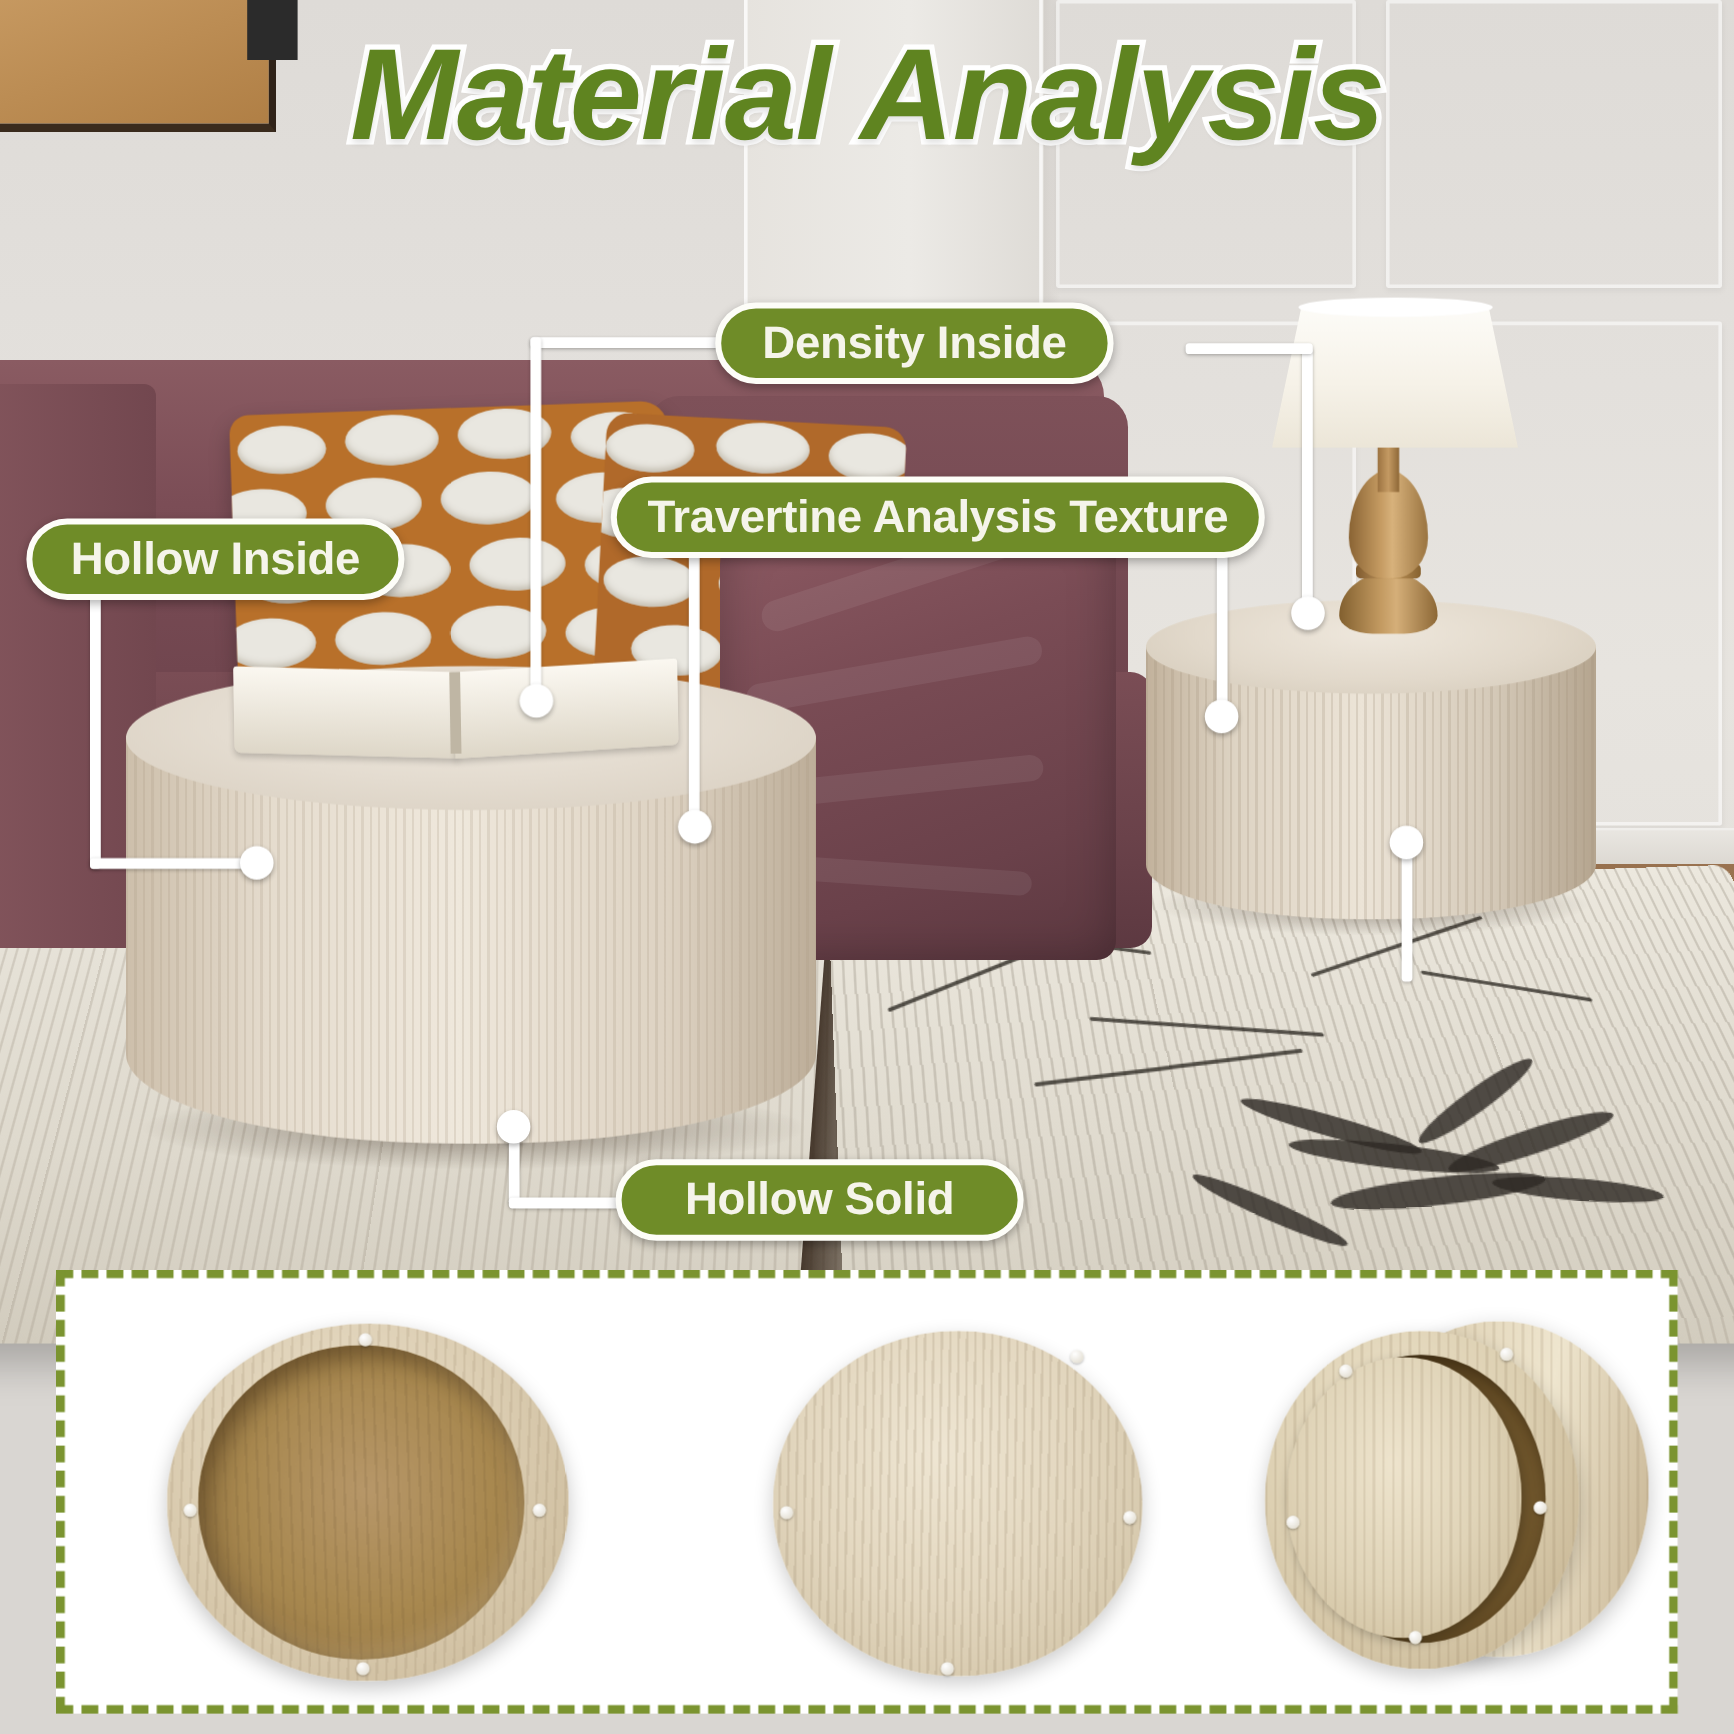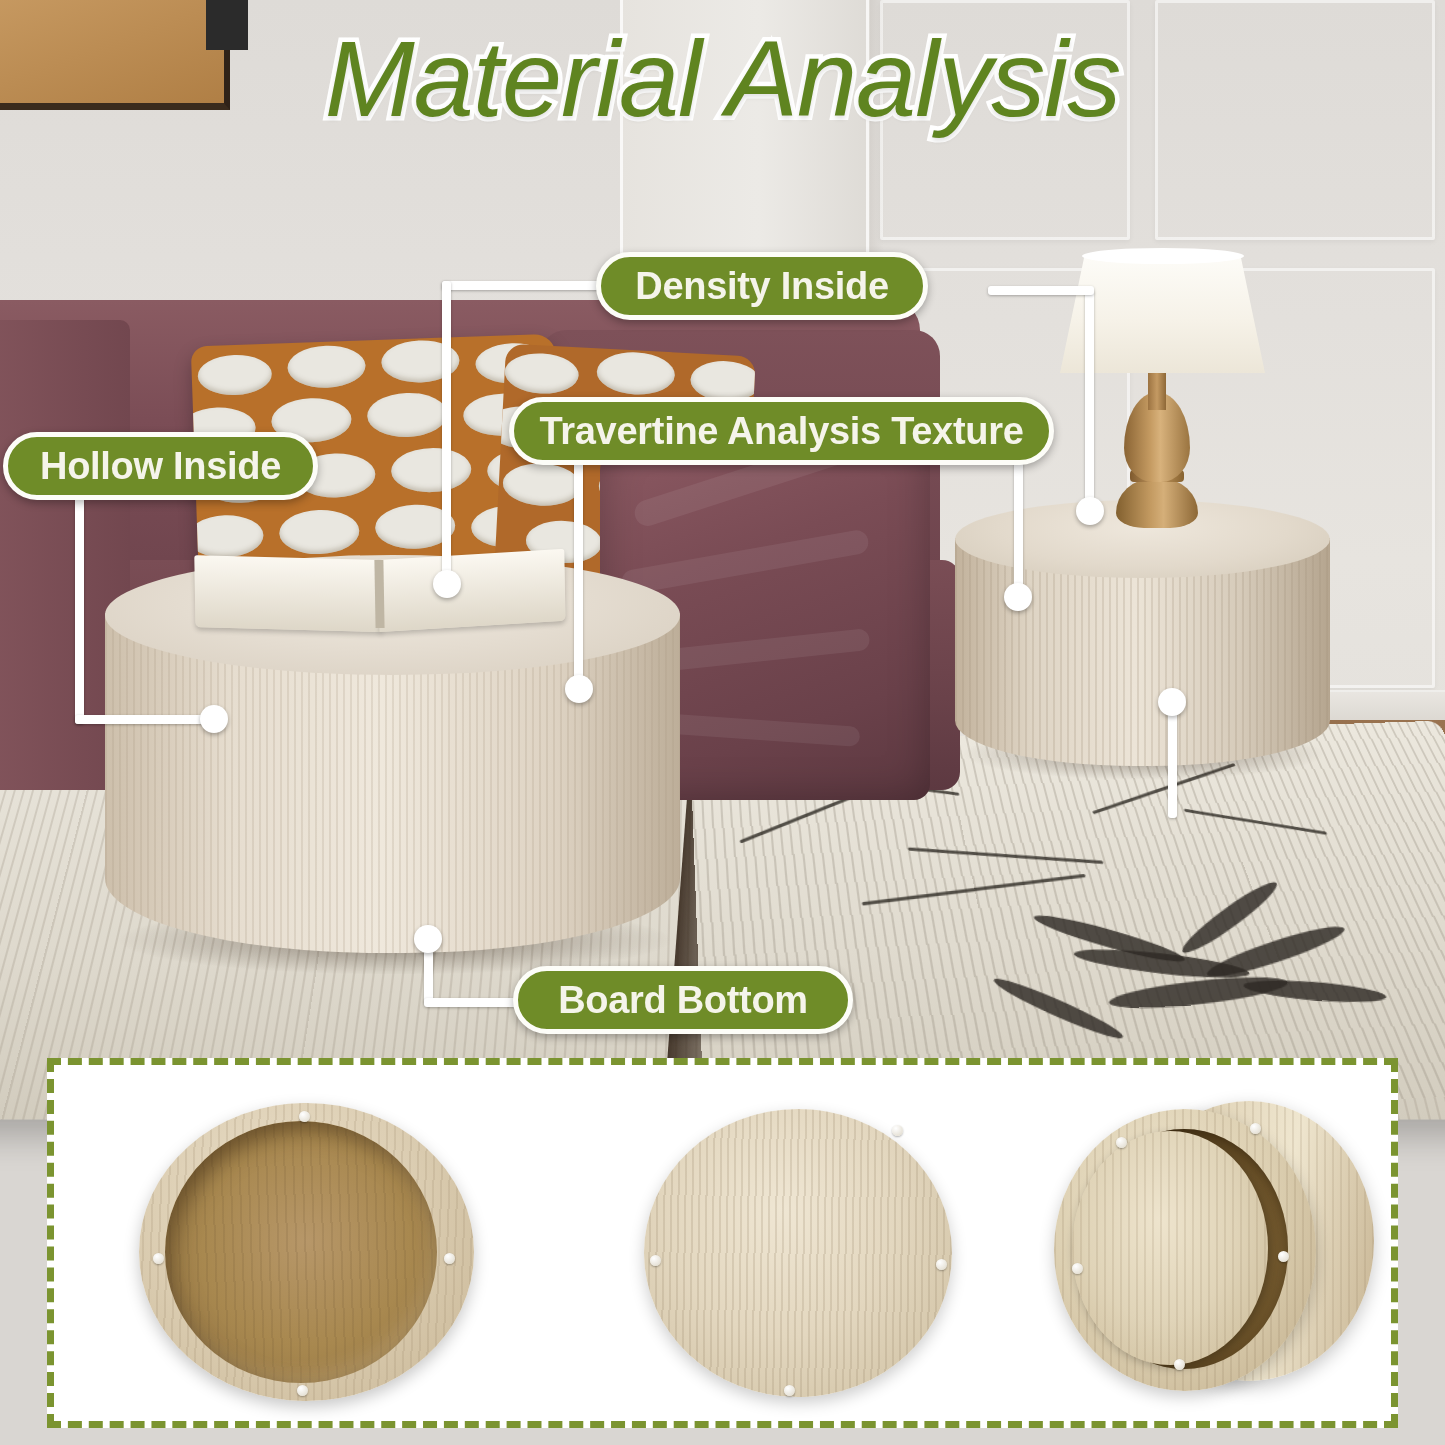--- a/index.html
+++ b/index.html
@@ -253,21 +253,21 @@
     background:#6f8c28;color:#f5f4ea;
     border:5px solid #fdfdf8;border-radius:999px;
     font-weight:bold;white-space:nowrap;
     box-shadow:0 3px 8px rgba(0,0,0,.3);
     letter-spacing:-.3px;
   }
 
   
   .title{
     position:absolute;left:0;top:22px;width:1445px;text-align:center;
-    font-size:108px;font-weight:normal;font-style:italic;
+    font-size:108px;font-weight:bold;font-style:italic;
     color:#5f8420;letter-spacing:-1px;line-height:1.05;
     -webkit-text-stroke:9px #ffffff;paint-order:stroke fill;
     text-shadow:0 3px 5px rgba(0,0,0,.12);
   }
 
   
   .panel{
     position:absolute;left:47px;top:1058px;width:1351px;height:370px;
     background:#ffffff;
     border:7px dashed #7b9430;
@@ -488,27 +488,27 @@
   </div>
 
   <div class="pill" style="left:596px;top:252px;width:332px;height:68px;font-size:38px">
     <span>Density Inside</span>
   </div>
 
   <div class="pill" style="left:509px;top:397px;width:545px;height:68px;font-size:38px">
     <span>Travertine Analysis Texture</span>
   </div>
 
-  <div class="pill" style="left:3px;top:432px;width:315px;height:68px;font-size:38px">
+  <div class="pill" style="left:22px;top:432px;width:315px;height:68px;font-size:38px">
     <span>Hollow Inside</span>
   </div>
 
 
   <div class="pill" style="left:513px;top:966px;width:340px;height:68px;font-size:38px">
-    <span>Board Bottom</span>
+    <span>Hollow Solid</span>
   </div>
 
   <div class="title">Material Analysis</div>
 
   <div class="panel">
 
     <div class="disc disc-hollow">
       <div class="outer"></div>
       <div class="inner"></div>
       <div class="screw" style="left:160px;top:8px"></div>

